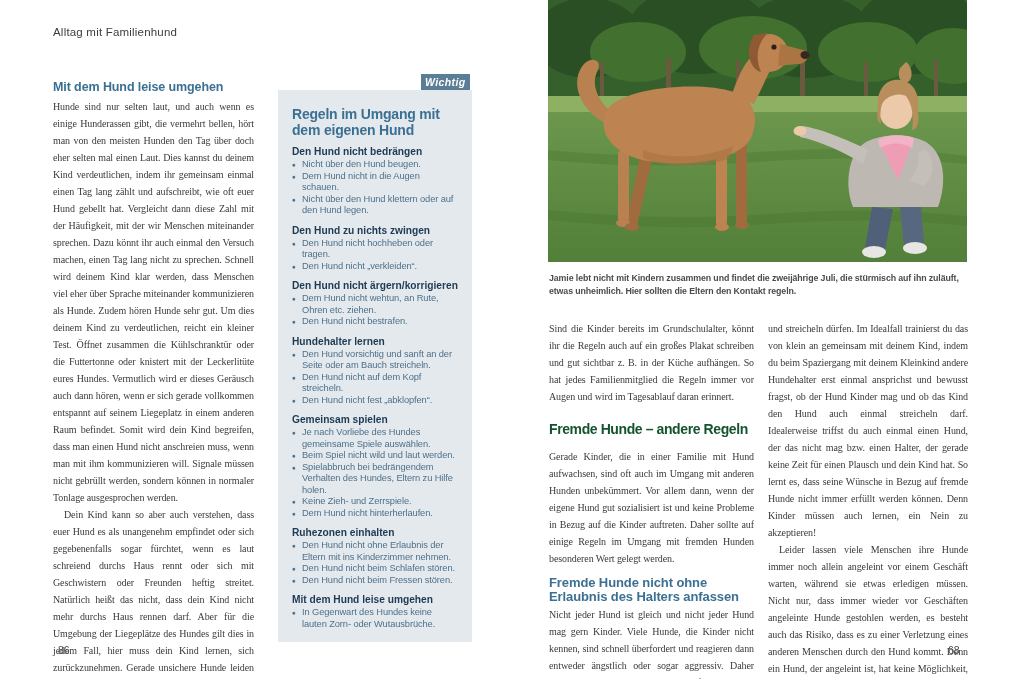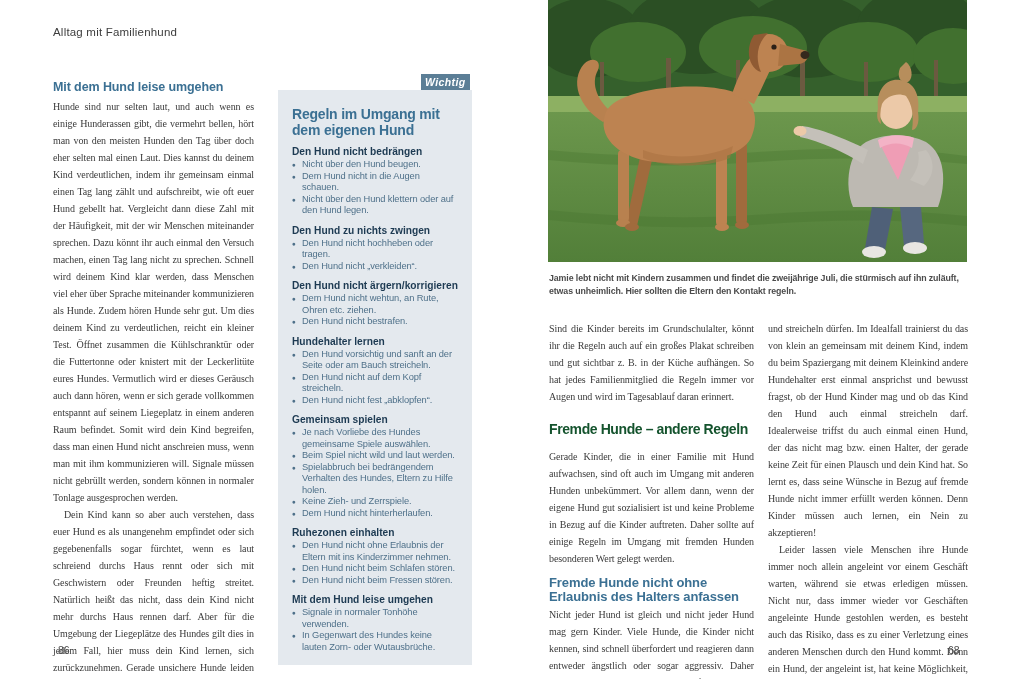--- a/index.html
+++ b/index.html
@@ -113,21 +113,20 @@
           <h4>Ruhezonen einhalten</h4>
           <ul>
             <li>Den Hund nicht ohne Erlaubnis der Eltern mit ins Kinderzimmer nehmen.</li>
             <li>Den Hund nicht beim Schlafen stören.</li>
             <li>Den Hund nicht beim Fressen stören.</li>
           </ul>
         </div>
         <div class="box-section">
           <h4>Mit dem Hund leise umgehen</h4>
           <ul>
-            <li>Signale in normaler Tonhöhe verwenden.</li>
             <li>In Gegenwart des Hundes keine lauten Zorn- oder Wutausbrüche.</li>
           </ul>
         </div>
       </div>
   </div>
 
   <div class="photo">
     <svg width="419" height="262" viewBox="0 0 419 262" xmlns="http://www.w3.org/2000/svg">
       <defs>
         <linearGradient id="grass" x1="0" y1="0" x2="0" y2="1">

